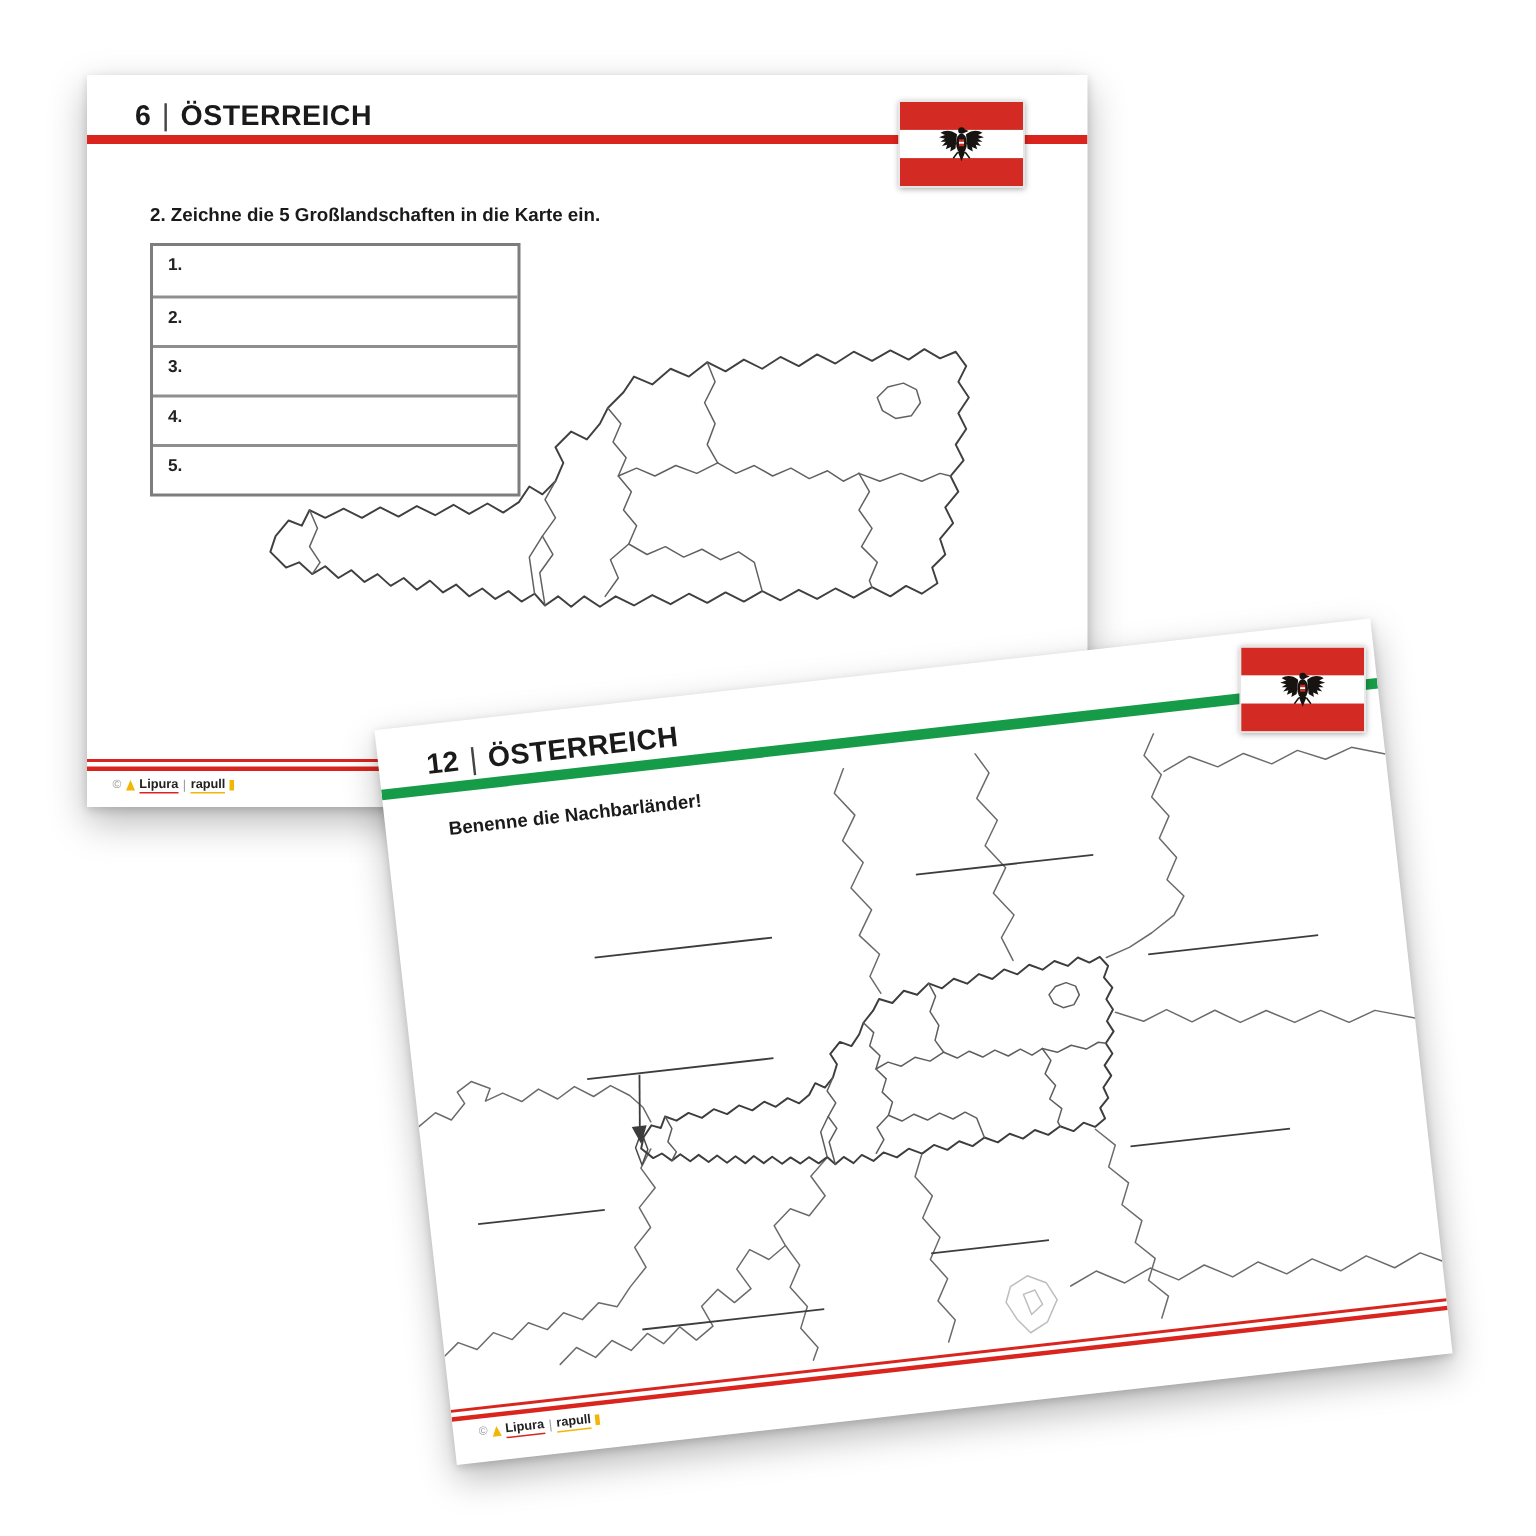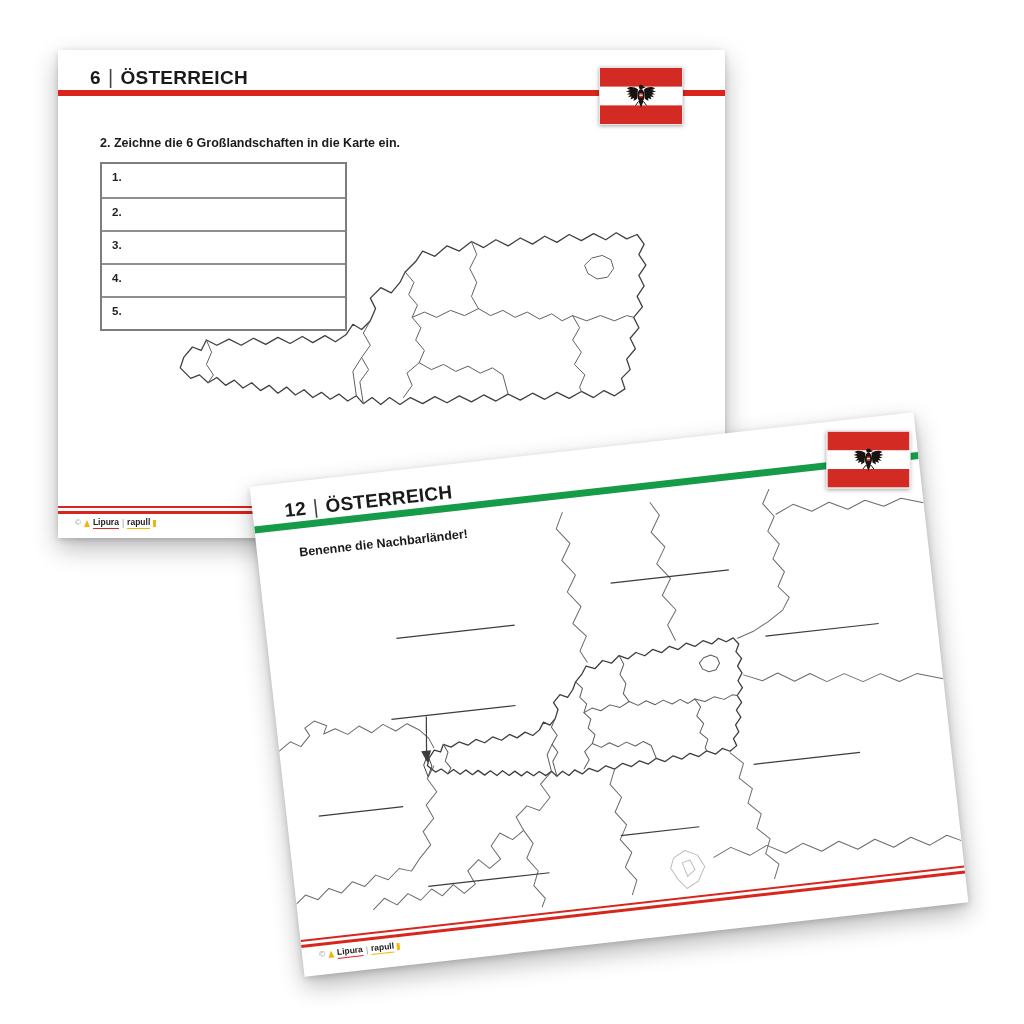--- a/index.html
+++ b/index.html
@@ -78,21 +78,21 @@
           <path d="M1.5,-10.5 L4.8,-9.2 L1.5,-7.9 Z"></path>
           <path d="M-2.6,4.5 L0,11 L2.6,4.5 Z"></path>
           <path d="M-2.5,5 L-5.5,9 M2.5,5 L5.5,9" stroke="#171310" stroke-width="1" fill="none"></path>
           <rect x="-1.7" y="-3.6" width="3.4" height="1.6" style="fill:var(--flag-red)"></rect>
           <rect x="-1.7" y="-2" width="3.4" height="1.4" fill="#fff"></rect>
           <rect x="-1.7" y="-0.6" width="3.4" height="1.6" style="fill:var(--flag-red)"></rect>
         </g>
       </svg>
     </div>
 
-    <div class="task t2">2. Zeichne die 6 Großlandschaften in die Karte ein.</div>
+    <div class="task t2">2. Zeichne die 5 Großlandschaften in die Karte ein.</div>
 
     <div class="listbox">
       <div class="listrow">1.</div>
       <div class="listrow">2.</div>
       <div class="listrow">3.</div>
       <div class="listrow">4.</div>
       <div class="listrow">5.</div>
     </div>
 
     <svg class="mapsvg1" viewBox="0 0 500 280">

